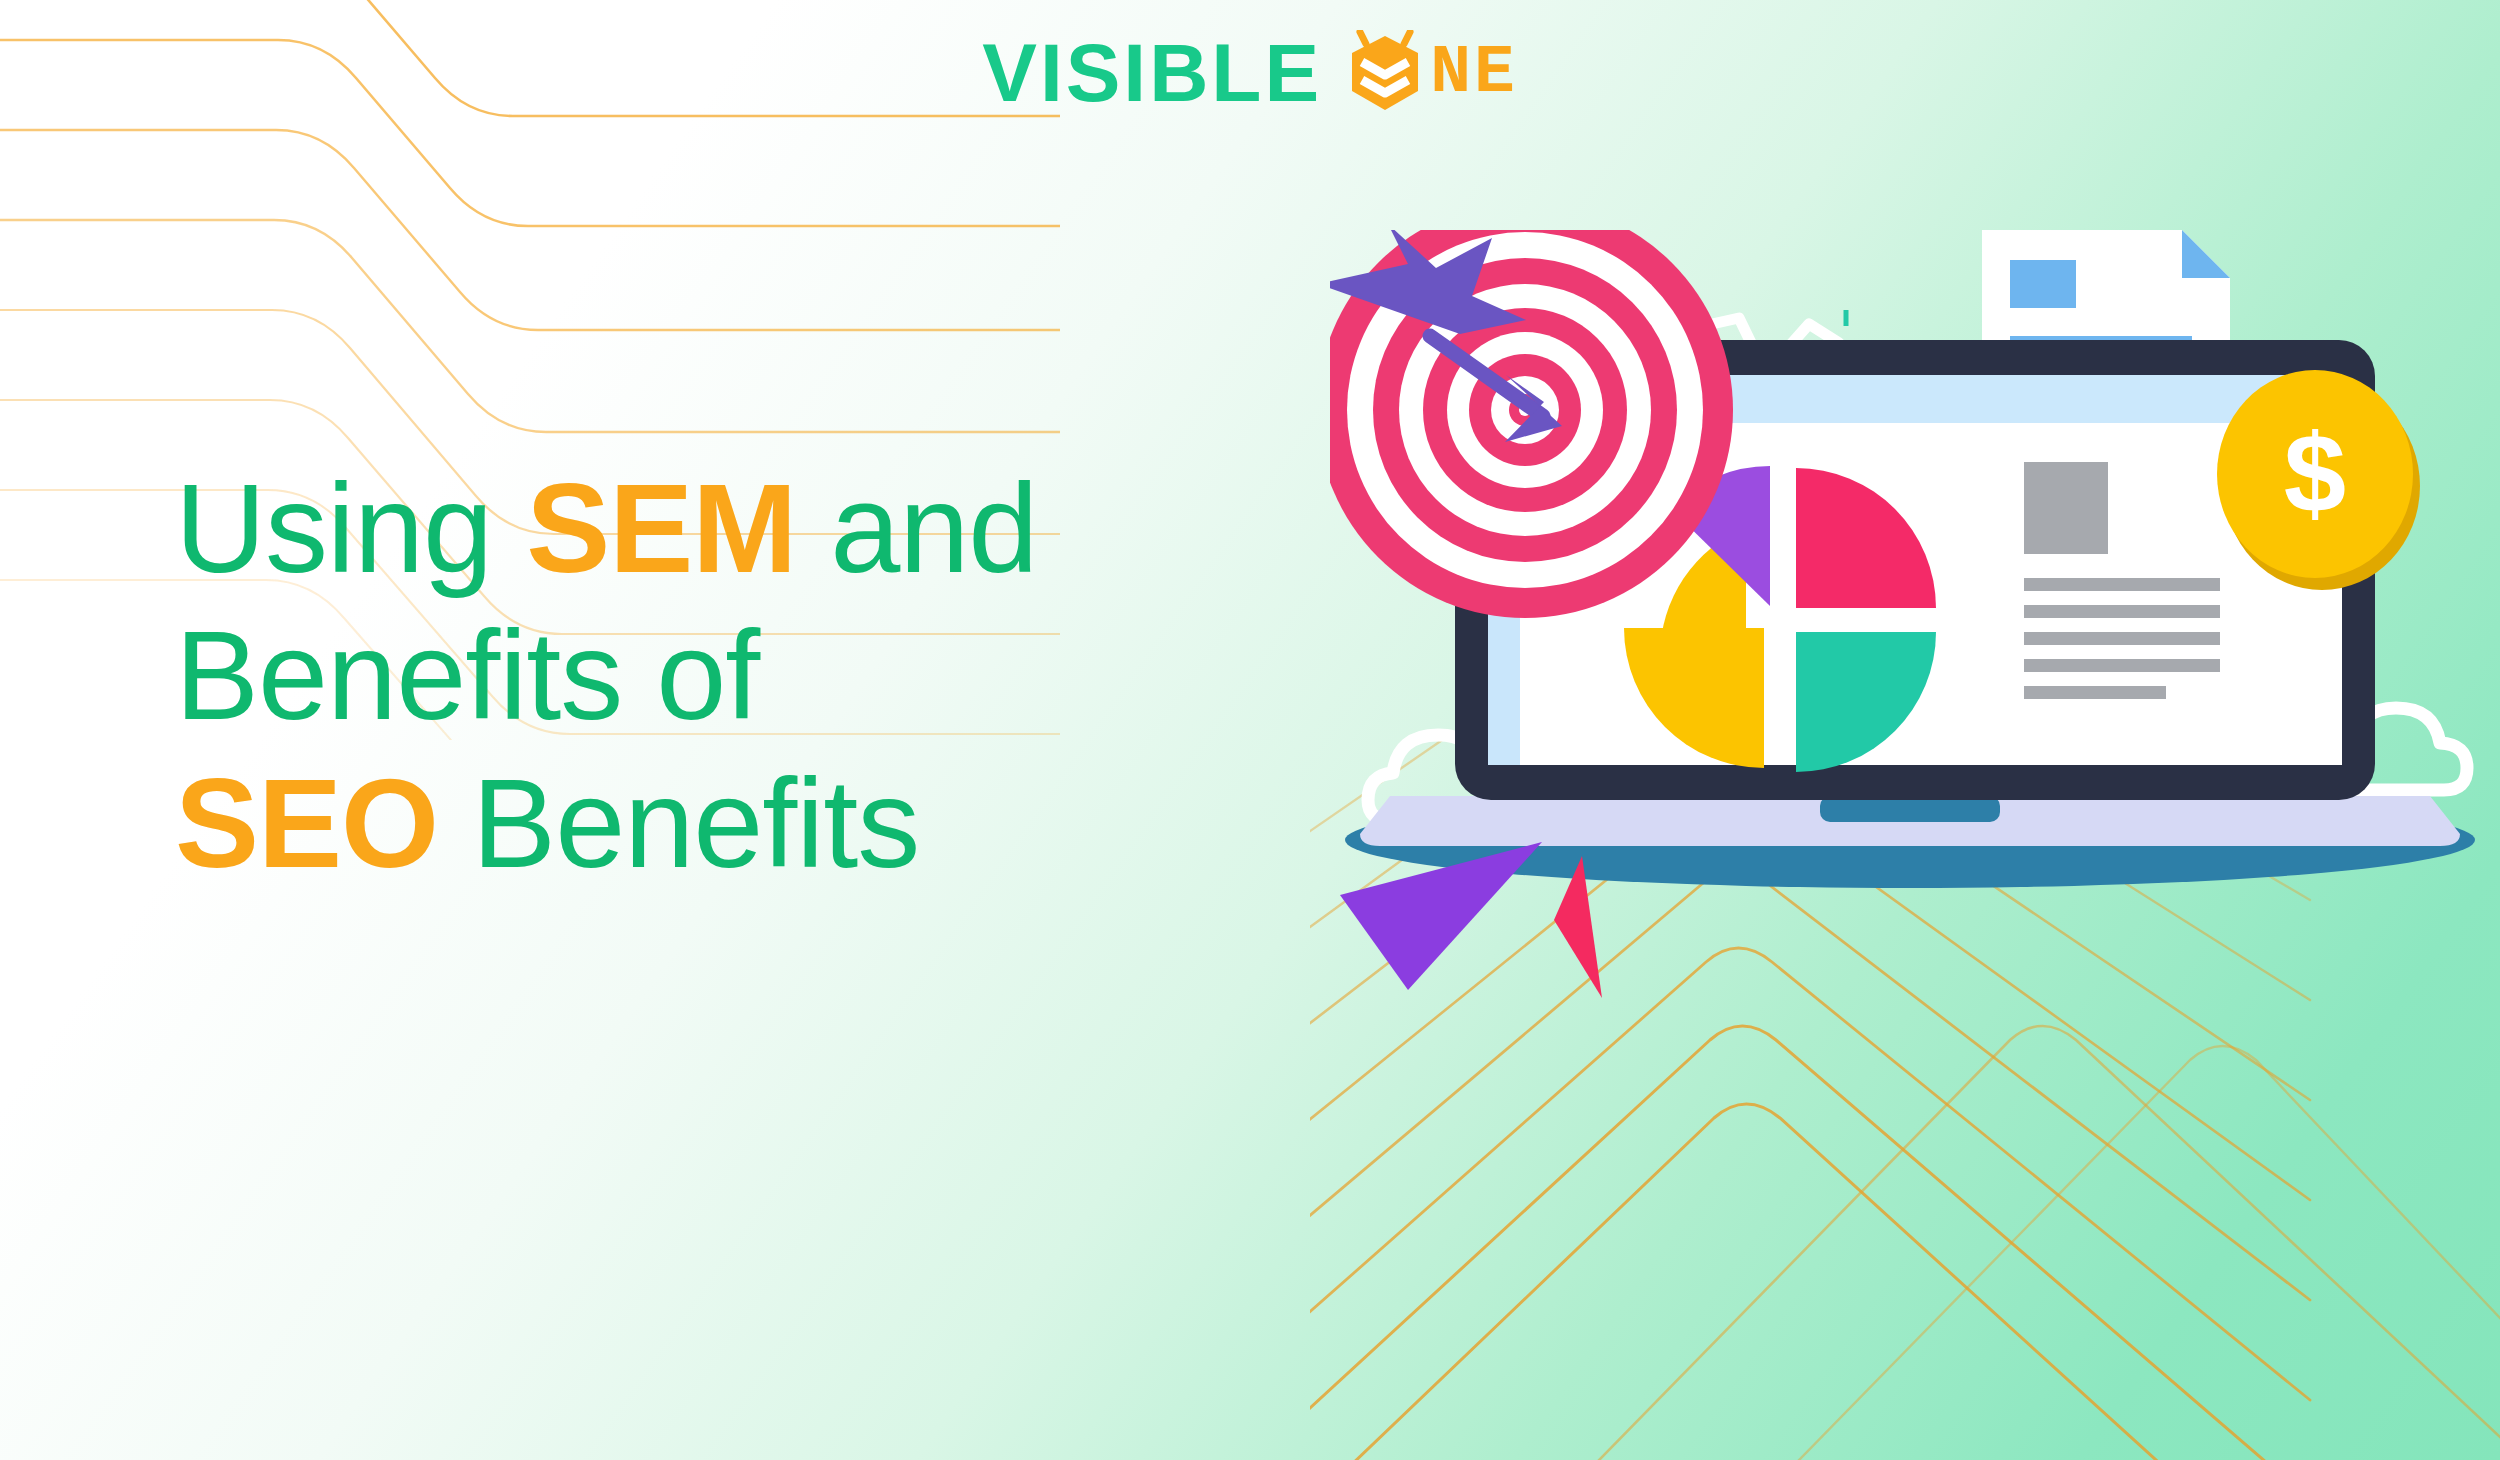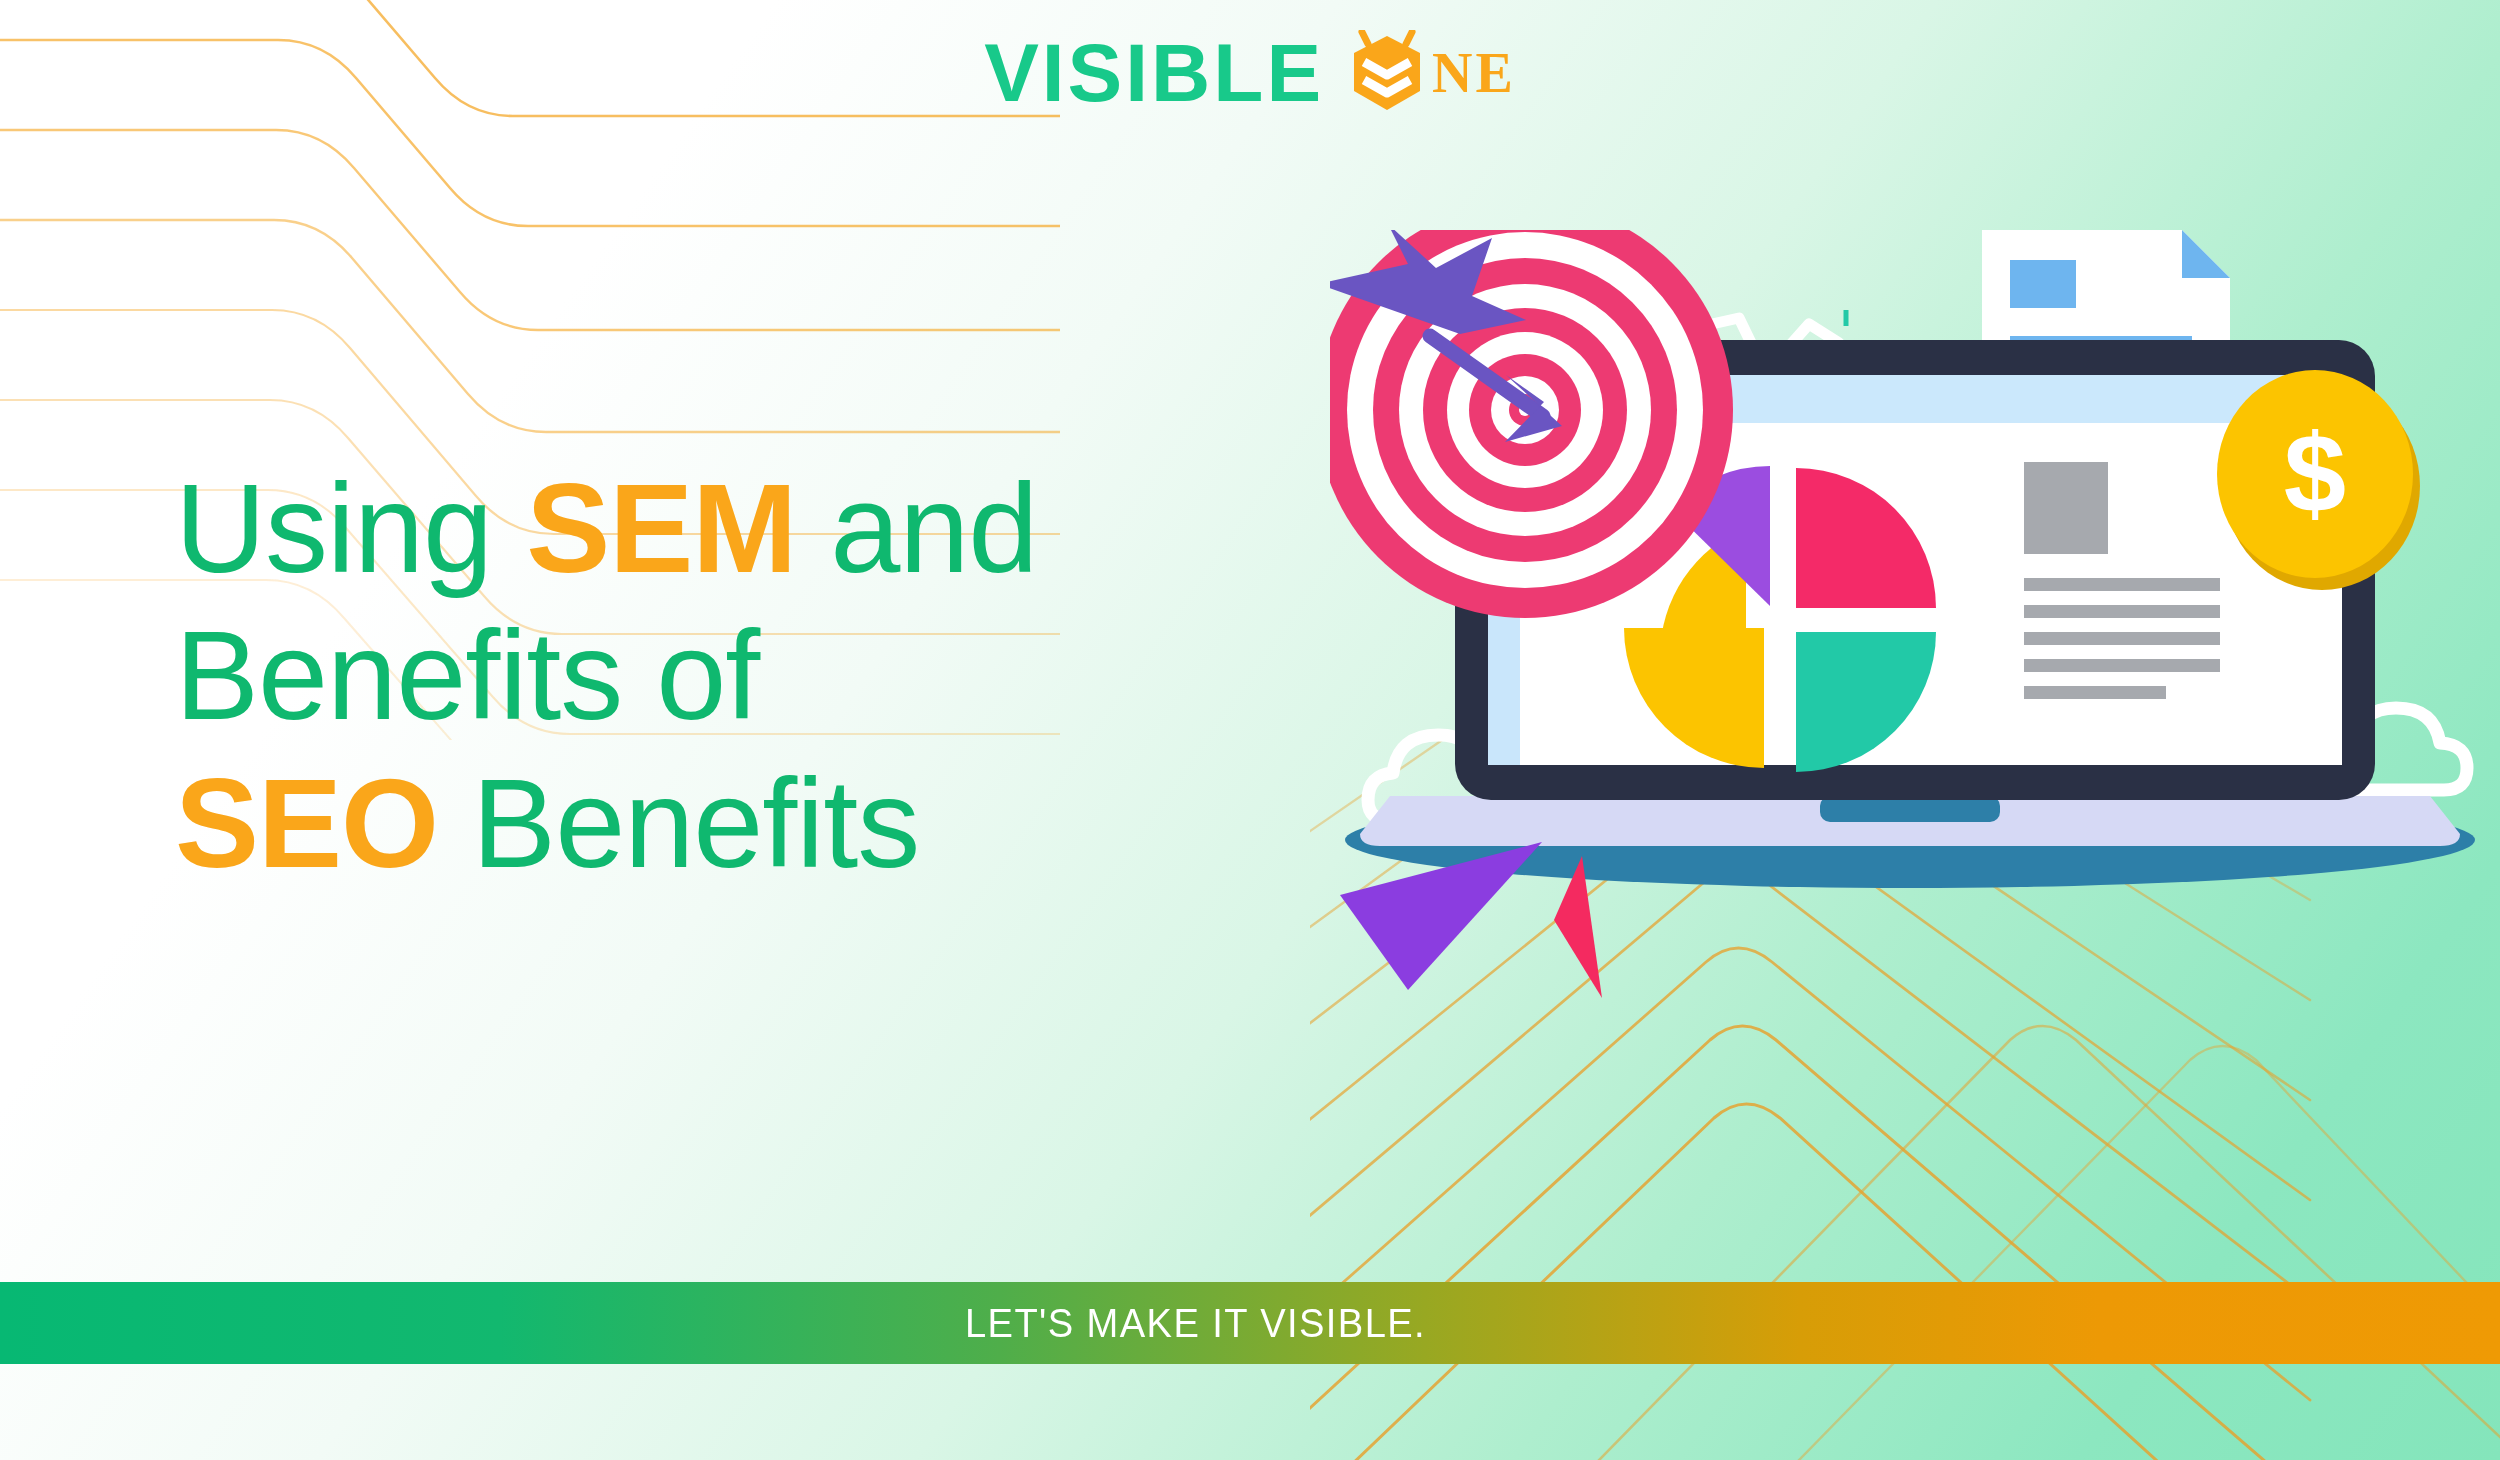--- a/index.html
+++ b/index.html
@@ -24,23 +24,23 @@
     display:flex;align-items:center;justify-content:center;gap:0px;
     height:90px;
   }
   #logo-visible{
     font-size:82px;font-weight:700;letter-spacing:3px;
     color:#18c98a;line-height:1;
     font-family:"Liberation Sans","DejaVu Sans",sans-serif;
   }
   #logo-bee{margin:0 6px 0 24px;display:block;}
   #logo-one{
-    font-size:56px;font-weight:700;letter-spacing:3px;
+    font-size:68px;font-weight:700;letter-spacing:3px;
     color:#FAA61A;line-height:1;
-    font-family:Liberation Serif, serif;
+    font-family:Liberation Mono, monospace;
   }
 
   
   #headline{
     position:absolute;left:175px;top:455px;width:1120px;
     line-height:1.17;
   }
   .hl-line{
     font-size:126px;color:#0FB86F;font-weight:400;letter-spacing:-1px;
     white-space:nowrap;
@@ -228,17 +228,14 @@
       <g>
         <path d="M10 665 L212 612 L78 760 Z" fill="#8B3DE0"></path>
       </g>
       <g>
         <path d="M224 690 L252 626 L272 768 Z" fill="#F42A60"></path>
       </g>
 
     </svg>
   </div>
 
-  <div id="footer-bar">
-    <span id="footer-text">LET'S MAKE IT VISIBLE.</span>
-  </div>
 
 </div>
 
 </body></html>

